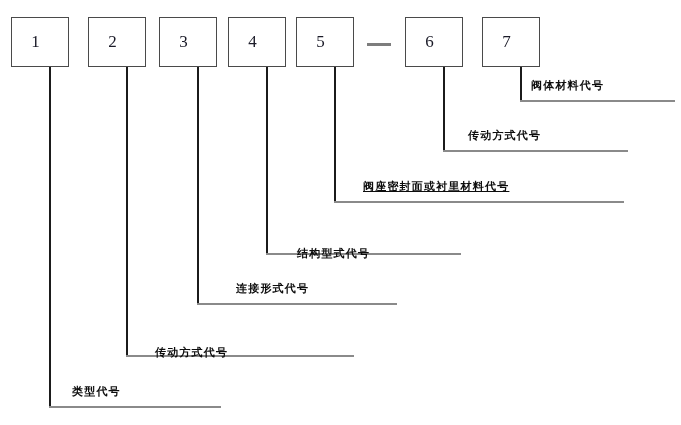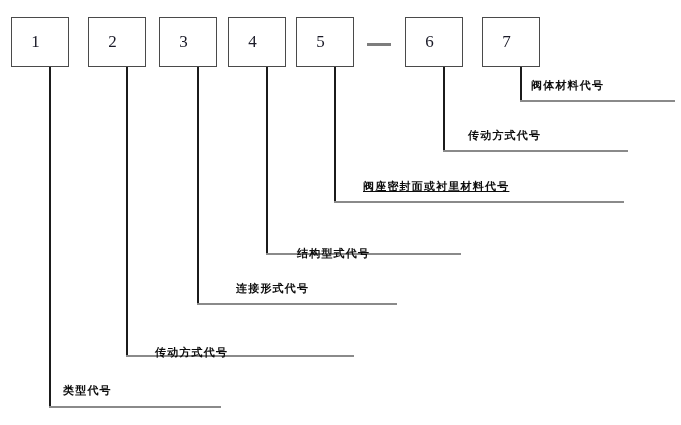--- a/index.html
+++ b/index.html
@@ -120,15 +120,15 @@
   <div class="label-rule" style="left:266px;top:253px;width:195px;"></div>
   <div class="label-text" style="left:297px;top:248px;">结构型式代号</div>
 
   <div class="label-rule" style="left:197px;top:303px;width:200px;"></div>
   <div class="label-text" style="left:236px;top:283px;">连接形式代号</div>
 
   <div class="label-rule" style="left:126px;top:355px;width:228px;"></div>
   <div class="label-text" style="left:155px;top:335px;margin-top:12px;">传动方式代号</div>
 
   <div class="label-rule" style="left:49px;top:406px;width:172px;"></div>
-  <div class="label-text" style="left:63px;top:386px;font-family:Liberation Mono, monospace;">类型代号</div>
+  <div class="label-text" style="left:72px;top:386px;">类型代号</div>
 
 </div>
 
 </body></html>

